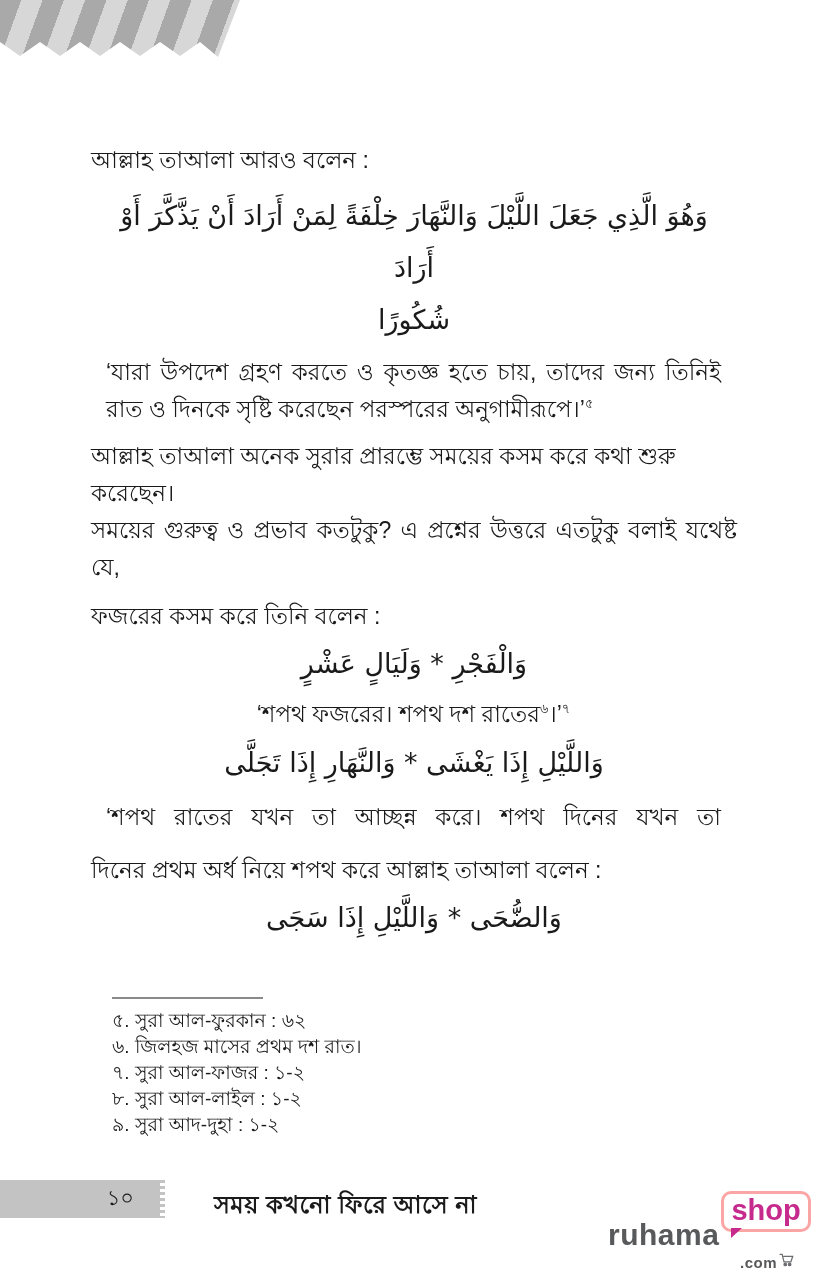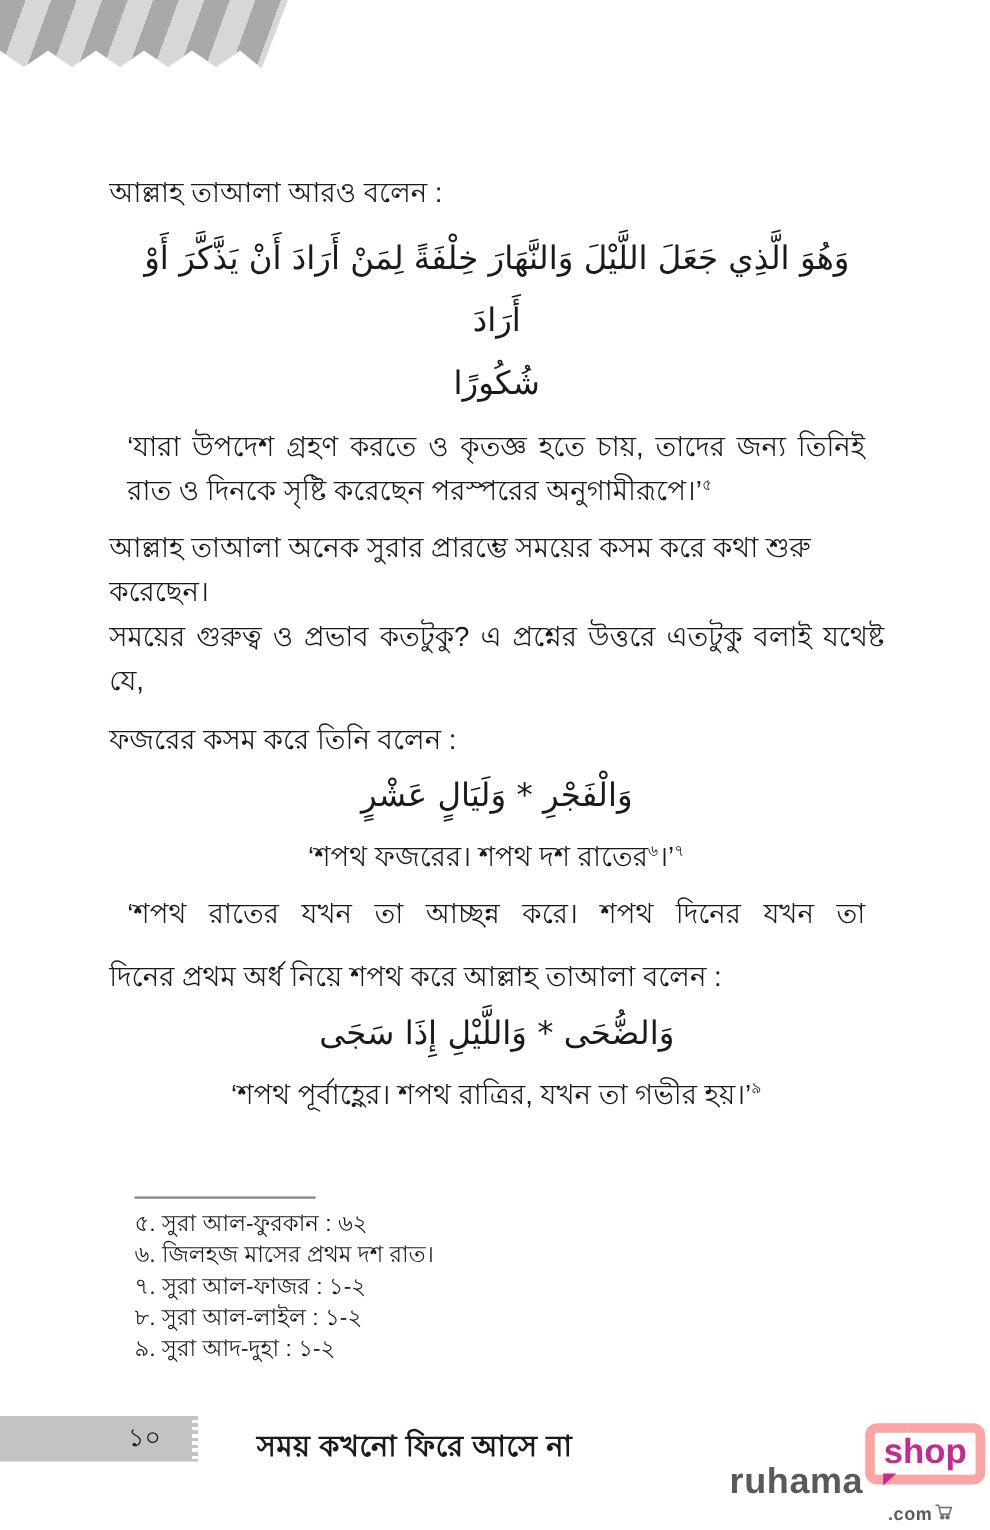--- a/index.html
+++ b/index.html
@@ -81,21 +81,21 @@
 
   
   .logo { position: absolute; left: 608px; top: 1170px; width: 190px; }
   .logo-row { display: flex; align-items: center; }
   .logo-ruhama {
     font-size: 30px; font-weight: bold; letter-spacing: 0.5px; color: #58595b; margin-top: 48px;
   }
   .logo-bubble {
     position: relative;
     margin-left: 2px;
-    border: 8px solid #fca5a5; border-radius: 10px;
+    border: 3px solid #fca5a5; border-radius: 10px;
     padding: 0px 7px 2px 7px;
     font-size: 29px; font-weight: bold; color: #c52a8c;
     background: #ffffff;
   }
   .logo-tail {
     position: absolute; left: 7px; bottom: -9px;
     width: 0; height: 0;
     border-top: 10px solid #c52a8c;
     border-right: 11px solid transparent;
   }
@@ -130,30 +130,30 @@
     <div class="line just">সময়ের গুরুত্ব ও প্রভাব কতটুকু? এ প্রশ্নের উত্তরে এতটুকু বলাই যথেষ্ট যে,</div>
   </div>
 
   <div class="intro mt12">ফজরের কসম করে তিনি বলেন :</div>
 
   <div class="arabic mt4">وَالْفَجْرِ * وَلَيَالٍ عَشْرٍ</div>
 
   <div class="quote-trans center mt6"><span>‘শপথ ফজরের। শপথ দশ রাতের</span><sup class="fn">৬</sup><span>।’</span><sup class="fn">৭</sup></div>
 
 
+  <div class="arabic mt4">وَاللَّيْلِ إِذَا يَغْشَى * وَالنَّهَارِ إِذَا تَجَلَّى</div>
 
   <div class="quote-trans mt10">
     <div class="line just">‘শপথ রাতের যখন তা আচ্ছন্ন করে। শপথ দিনের যখন তা</div>
   </div>
 
   <div class="intro mt16">দিনের প্রথম অর্ধ নিয়ে শপথ করে আল্লাহ তাআলা বলেন :</div>
 
   <div class="arabic mt4">وَالضُّحَى * وَاللَّيْلِ إِذَا سَجَى</div>
 
-  <div class="quote-trans center mt6"><span>‘শপথ পূর্বাহ্ণের। শপথ রাত্রির, যখন তা গভীর হয়।’</span><sup class="fn">৯</sup></div>
 
 </div>
 
 <div class="footnotes">
   <div class="fn-rule"></div>
   <div class="fn-line">৫. সুরা আল-ফুরকান : ৬২</div>
   <div class="fn-line">৬. জিলহজ মাসের প্রথম দশ রাত।</div>
   <div class="fn-line">৭. সুরা আল-ফাজর : ১-২</div>
   <div class="fn-line">৮. সুরা আল-লাইল : ১-২</div>
   <div class="fn-line">৯. সুরা আদ-দুহা : ১-২</div>

